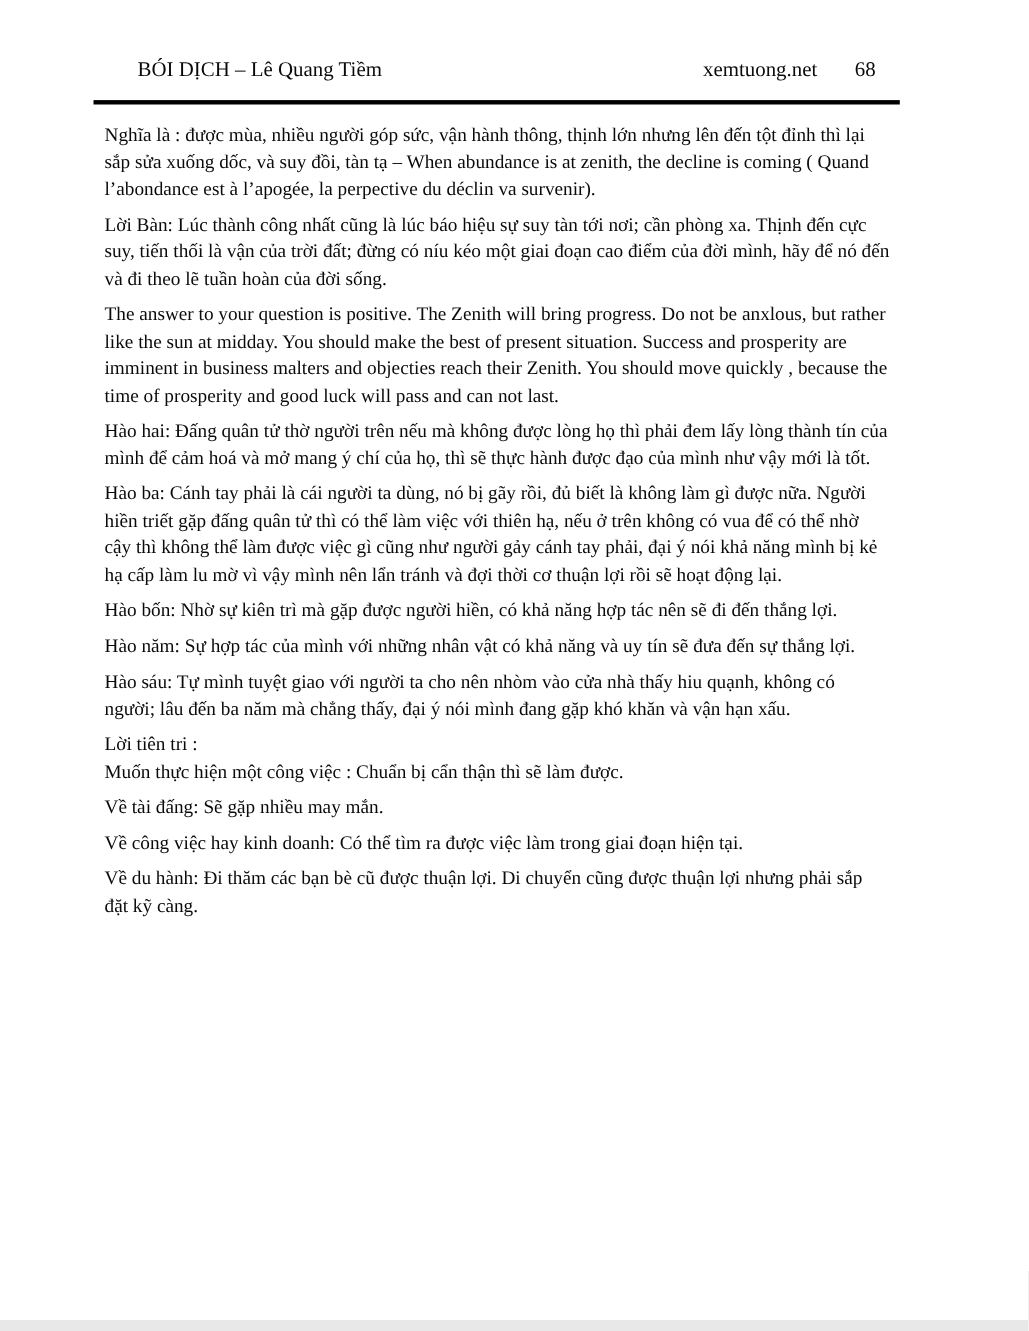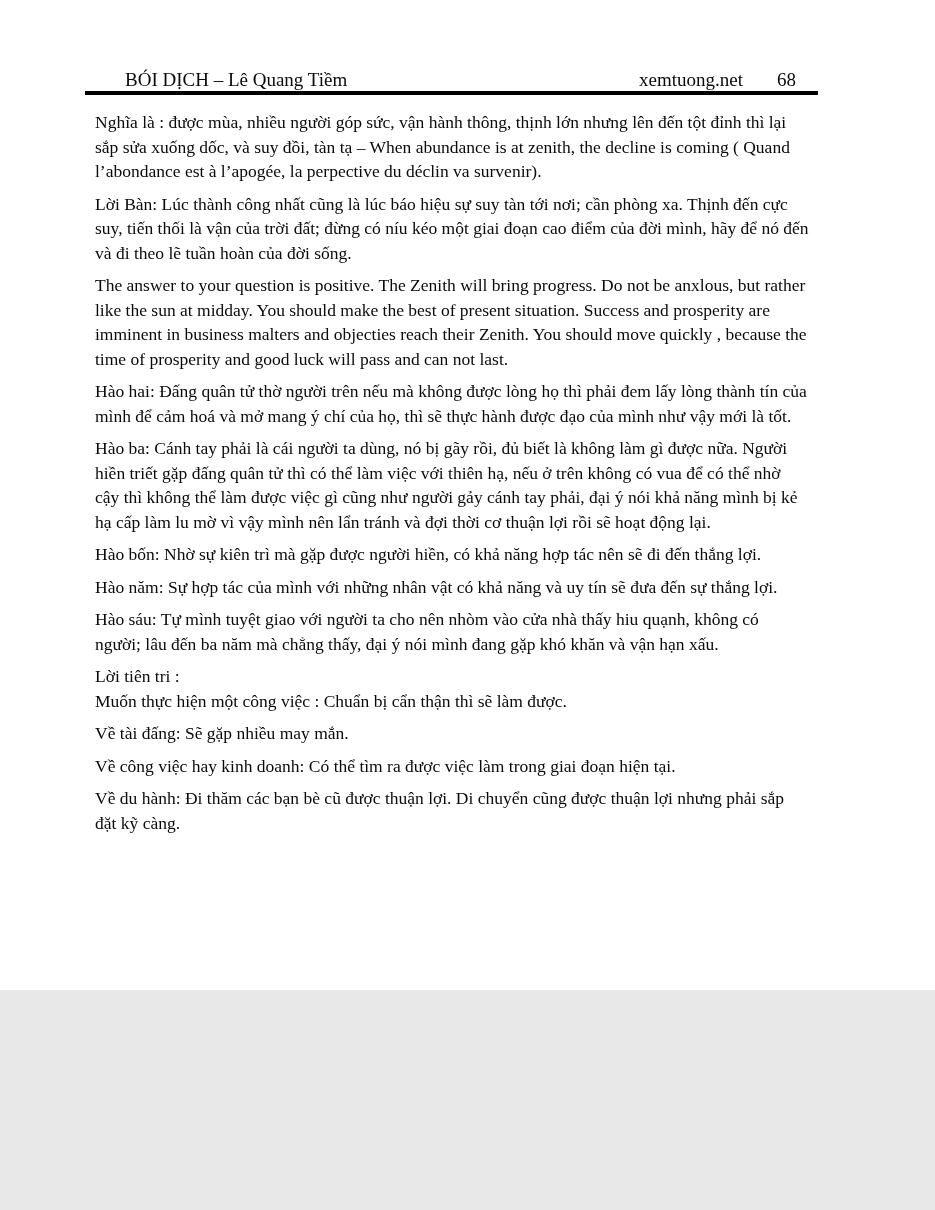--- a/index.html
+++ b/index.html
@@ -3,21 +3,21 @@
 <meta charset="utf-8">
 <style>
   html, body {
     margin: 0;
     padding: 0;
     background: #e8e8e8;
   }
   .page {
     position: relative;
     width: 935px;
-    height: 990px;
+    height: 1200px;
     margin: 0 auto;
     background: #ffffff;
     font-family: "Liberation Serif", "DejaVu Serif", serif;
     color: #0a0a0a;
     overflow: hidden;
   }
   .header {
     position: absolute;
     left: 85px;
     top: 52px;
@@ -34,21 +34,20 @@
   }
   .header-right {
     display: flex;
     align-items: baseline;
   }
   .header-site {
     margin-right: 34px;
   }
   .header-pagenum {
     margin-right: 22px;
-    margin-top: 16px;
   }
   .header-rule {
     position: absolute;
     left: 85px;
     top: 91px;
     width: 733px;
     height: 4px;
     background: #000000;
   }
   .content {

